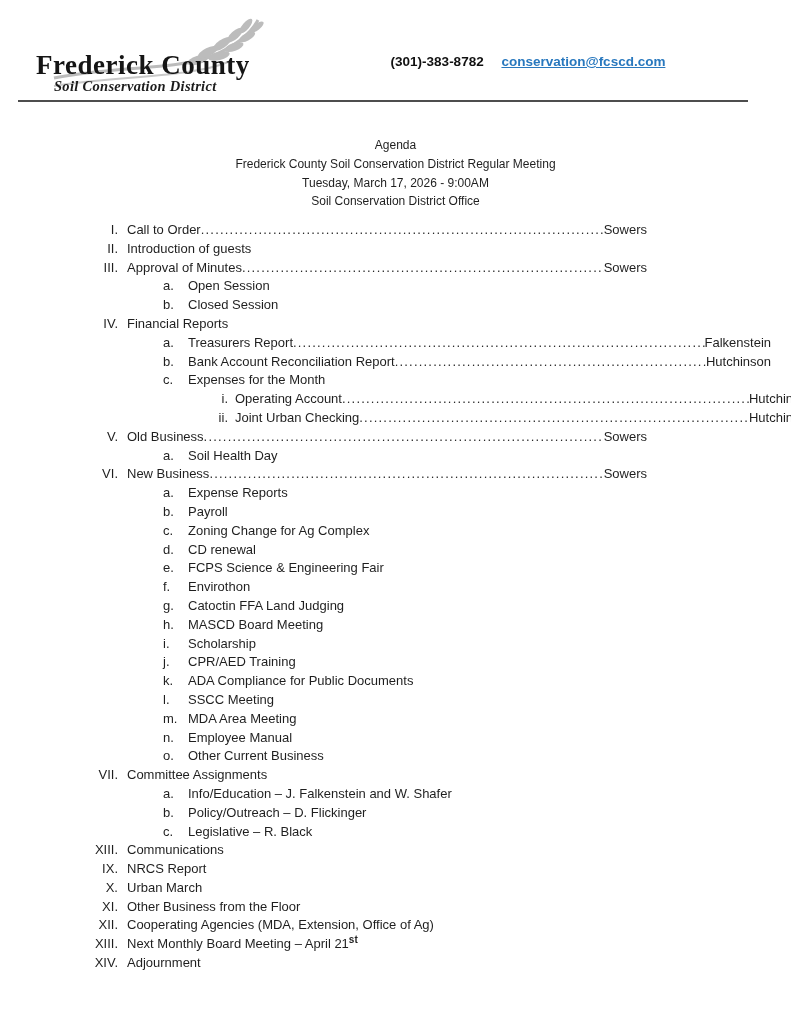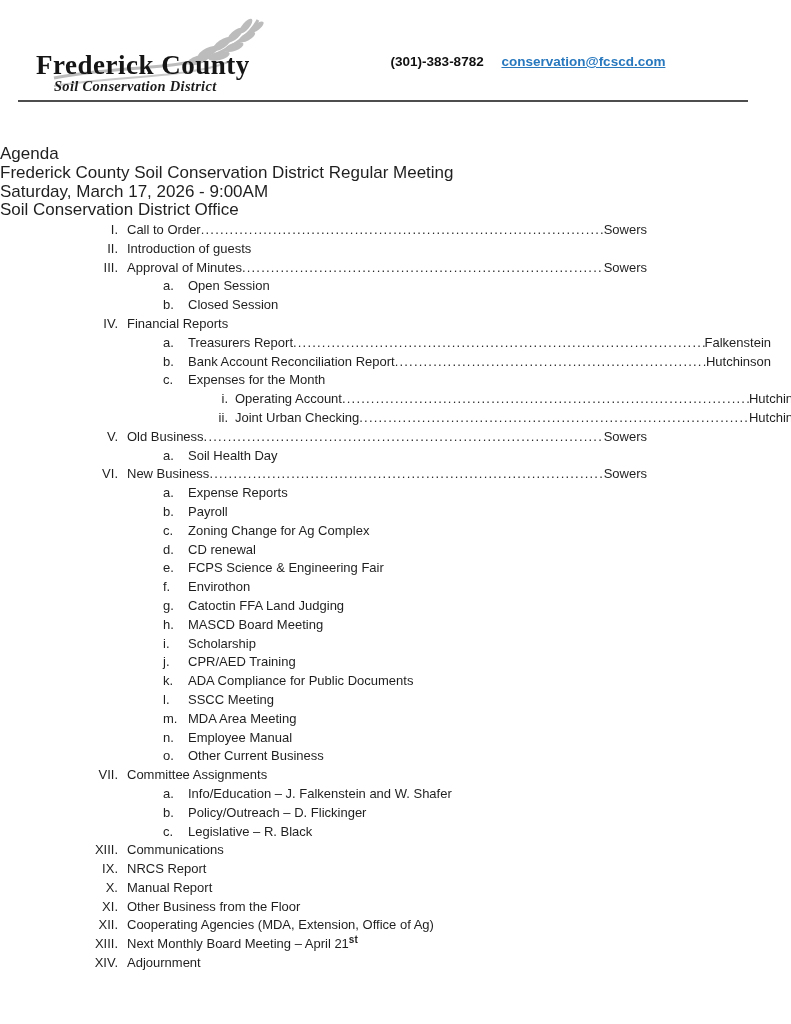--- a/index.html
+++ b/index.html
@@ -32,21 +32,21 @@
     text-align:center;font-weight:bold;font-size:13.5px;line-height:20px;
     color:#111;
   }
   .addr .line2{padding-left:46px;}
   .addr a{color:var(--link,#2878be);font-weight:bold;}
   .phone{margin-right:14px;}
   .rule{position:absolute;left:18px;right:43px;top:100px;height:2px;background:#4d4d4d;}
   
   .title-block{
     position:absolute;left:0;right:0;top:136px;
-    font-size:17px;line-height:18.8px;color:#1f1f1f;margin-top:9px;
+    text-align:center;font-size:12px;line-height:18.8px;color:#1f1f1f;
   }
   
   .agenda{position:absolute;left:64px;top:221px;right:0;font-size:13px;}
   .row{display:flex;align-items:baseline;line-height:18.8px;height:18.8px;white-space:nowrap;}
   .marker{flex:0 0 auto;}
   .lvl1 .marker{width:54px;text-align:right;}
   .lvl1 .text{padding-left:9px;}
   .lvl2{padding-left:99px;}
   .lvl2 .marker{width:25px;text-align:left;}
   .lvl3{padding-left:142px;}
@@ -97,21 +97,21 @@
       <span class="phone">(301)-383-8782</span>
       <a href="#">conservation@fcscd.com</a>
     </div>
   </div>
 
   <div class="rule"></div>
 
   <div class="title-block">
     <div>Agenda</div>
     <div>Frederick County Soil Conservation District Regular Meeting</div>
-    <div>Saturday, March 17, 2026 - 9:00AM</div>
+    <div>Tuesday, March 17, 2026 - 9:00AM</div>
     <div>Soil Conservation District Office</div>
   </div>
 
   <div class="agenda">
       <div class="row lvl1 lead1">
         <span class="marker">I.</span>
         <span class="text">Call to Order</span>
         <span class="dots"></span>
         <span class="assignee">Sowers</span>
       </div>
@@ -260,21 +260,21 @@
       <div class="row lvl1">
         <span class="marker">XIII.</span>
         <span class="text">Communications</span>
       </div>
       <div class="row lvl1">
         <span class="marker">IX.</span>
         <span class="text">NRCS Report</span>
       </div>
       <div class="row lvl1">
         <span class="marker">X.</span>
-        <span class="text">Manual Report</span>
+        <span class="text">Urban March</span>
       </div>
       <div class="row lvl1">
         <span class="marker">XI.</span>
         <span class="text">Other Business from the Floor</span>
       </div>
       <div class="row lvl1">
         <span class="marker">XII.</span>
         <span class="text">Cooperating Agencies (MDA, Extension, Office of Ag)</span>
       </div>
       <div class="row lvl1">

